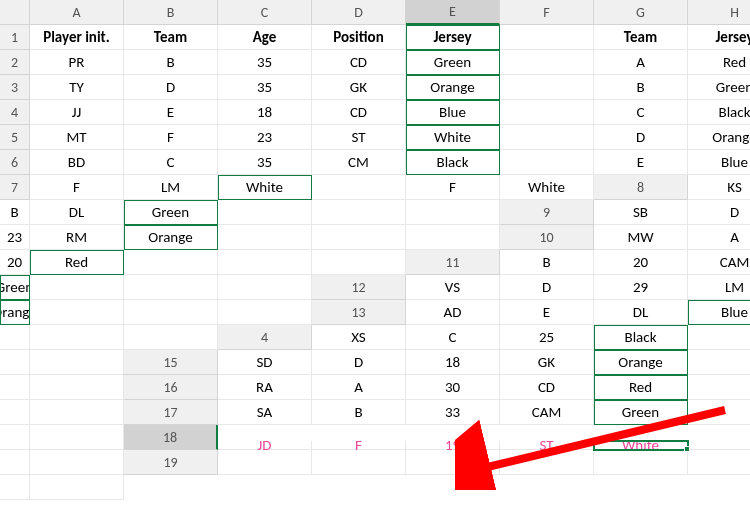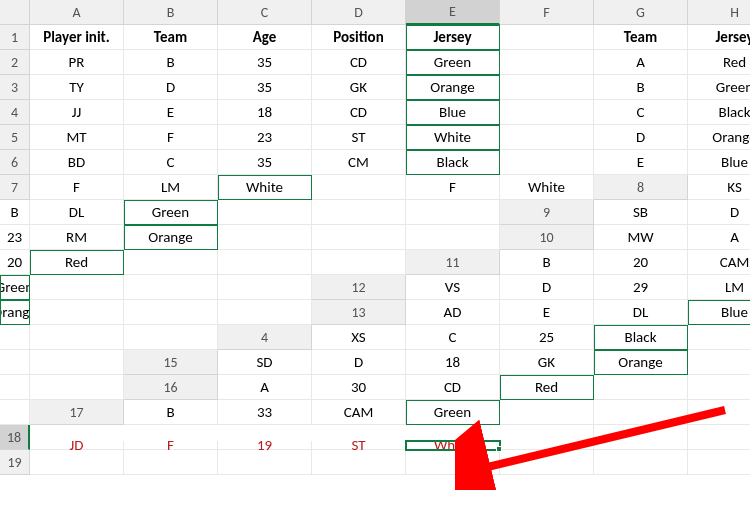--- a/index.html
+++ b/index.html
@@ -43,21 +43,21 @@
     border-bottom: 1px solid #e8e8e8;
     display: flex;
     align-items: center;
     justify-content: center;
     padding: 0 4px;
     color: #000;
     background: #fff;
     position: relative;
   }
   .bold { font-weight: 700; }
-  .green-text { color: #b91c1c; margin-top: 16px; }
+  .green-text { color: #ec4899; margin-top: 16px; }
   .sel-border {
     outline: 1px solid #107c41;
     outline-offset: -1px;
   }
   .sel-strong {
     outline: 2px solid #107c41;
     outline-offset: -1px;
     z-index: 2;
   }
   .col-sel-hdr {
@@ -450,20 +450,23 @@
       <span></span>
     </div>
     <div class="cell">
       <span></span>
     </div>
     <div class="cell">
       <span></span>
     </div>
     <div class="rowhdr">16</div>
     <div class="cell">
+      <span>RA</span>
+    </div>
+    <div class="cell">
       <span>A</span>
     </div>
     <div class="cell">
       <span>30</span>
     </div>
     <div class="cell">
       <span>CD</span>
     </div>
     <div class="cell sel-border">
       <span>Red</span>
@@ -471,20 +474,23 @@
     <div class="cell">
       <span></span>
     </div>
     <div class="cell">
       <span></span>
     </div>
     <div class="cell">
       <span></span>
     </div>
     <div class="rowhdr">17</div>
+    <div class="cell">
+      <span>SA</span>
+    </div>
     <div class="cell">
       <span>B</span>
     </div>
     <div class="cell">
       <span>33</span>
     </div>
     <div class="cell">
       <span>CAM</span>
     </div>
     <div class="cell sel-border">

